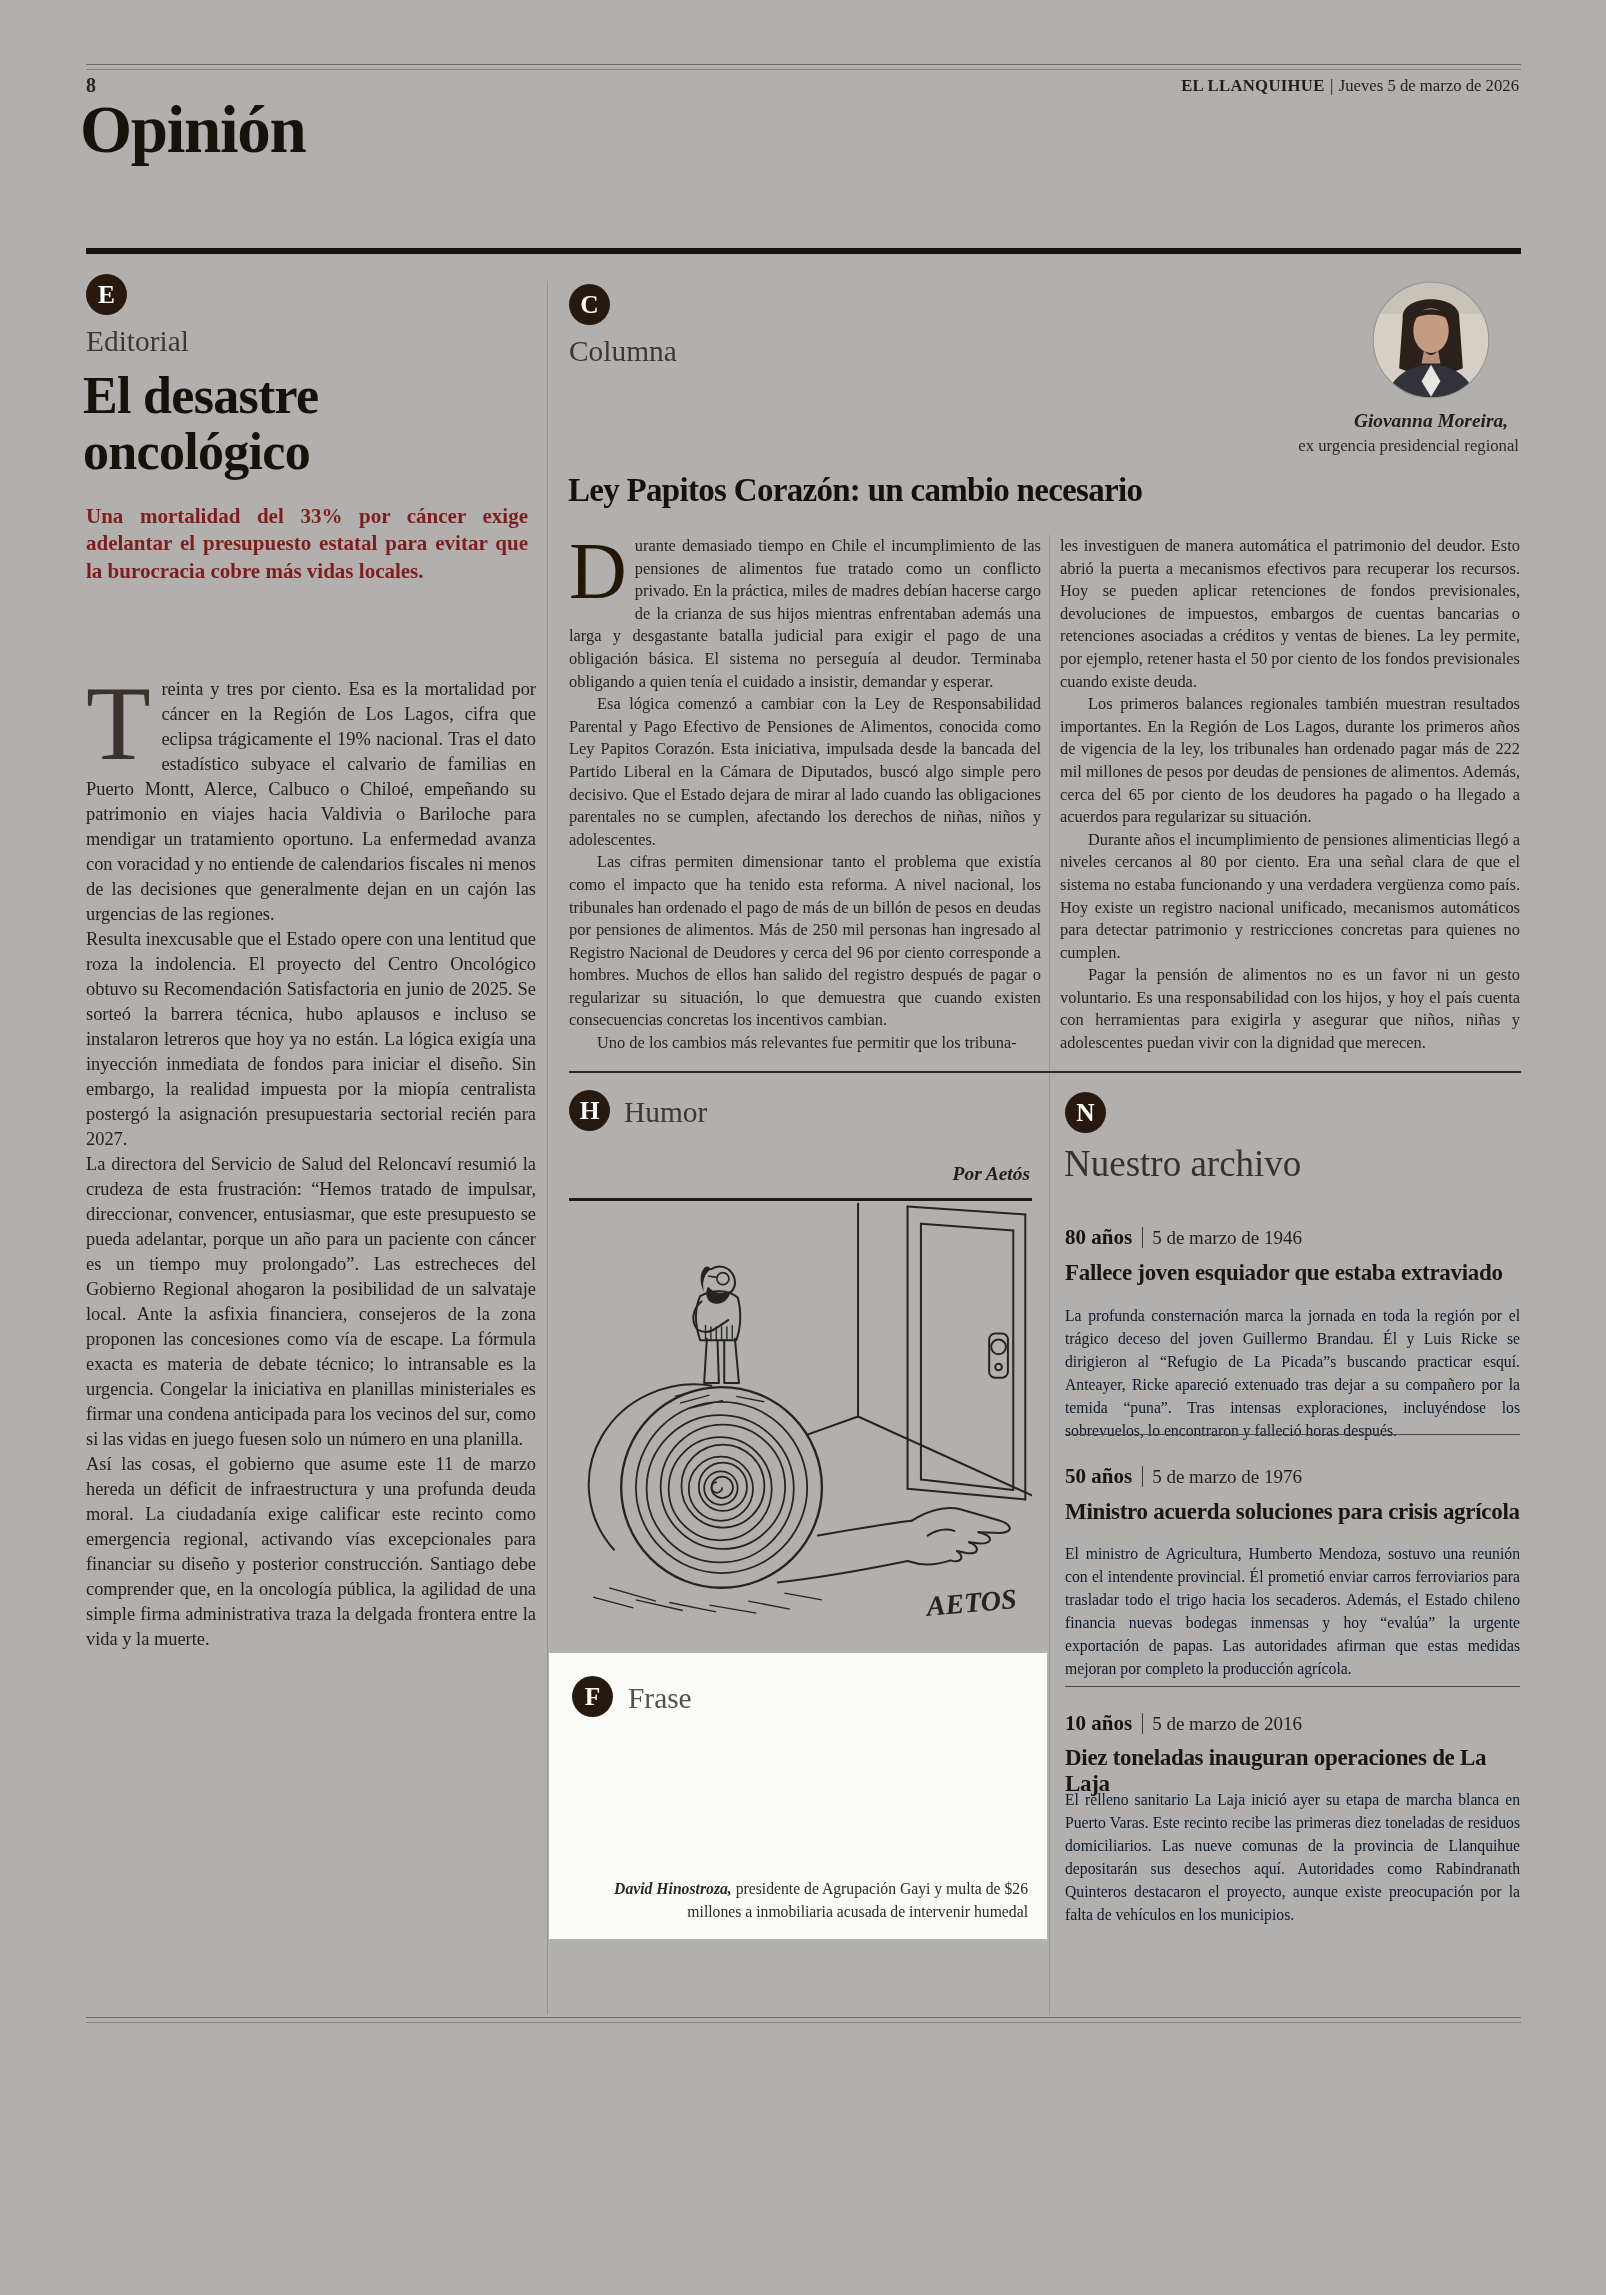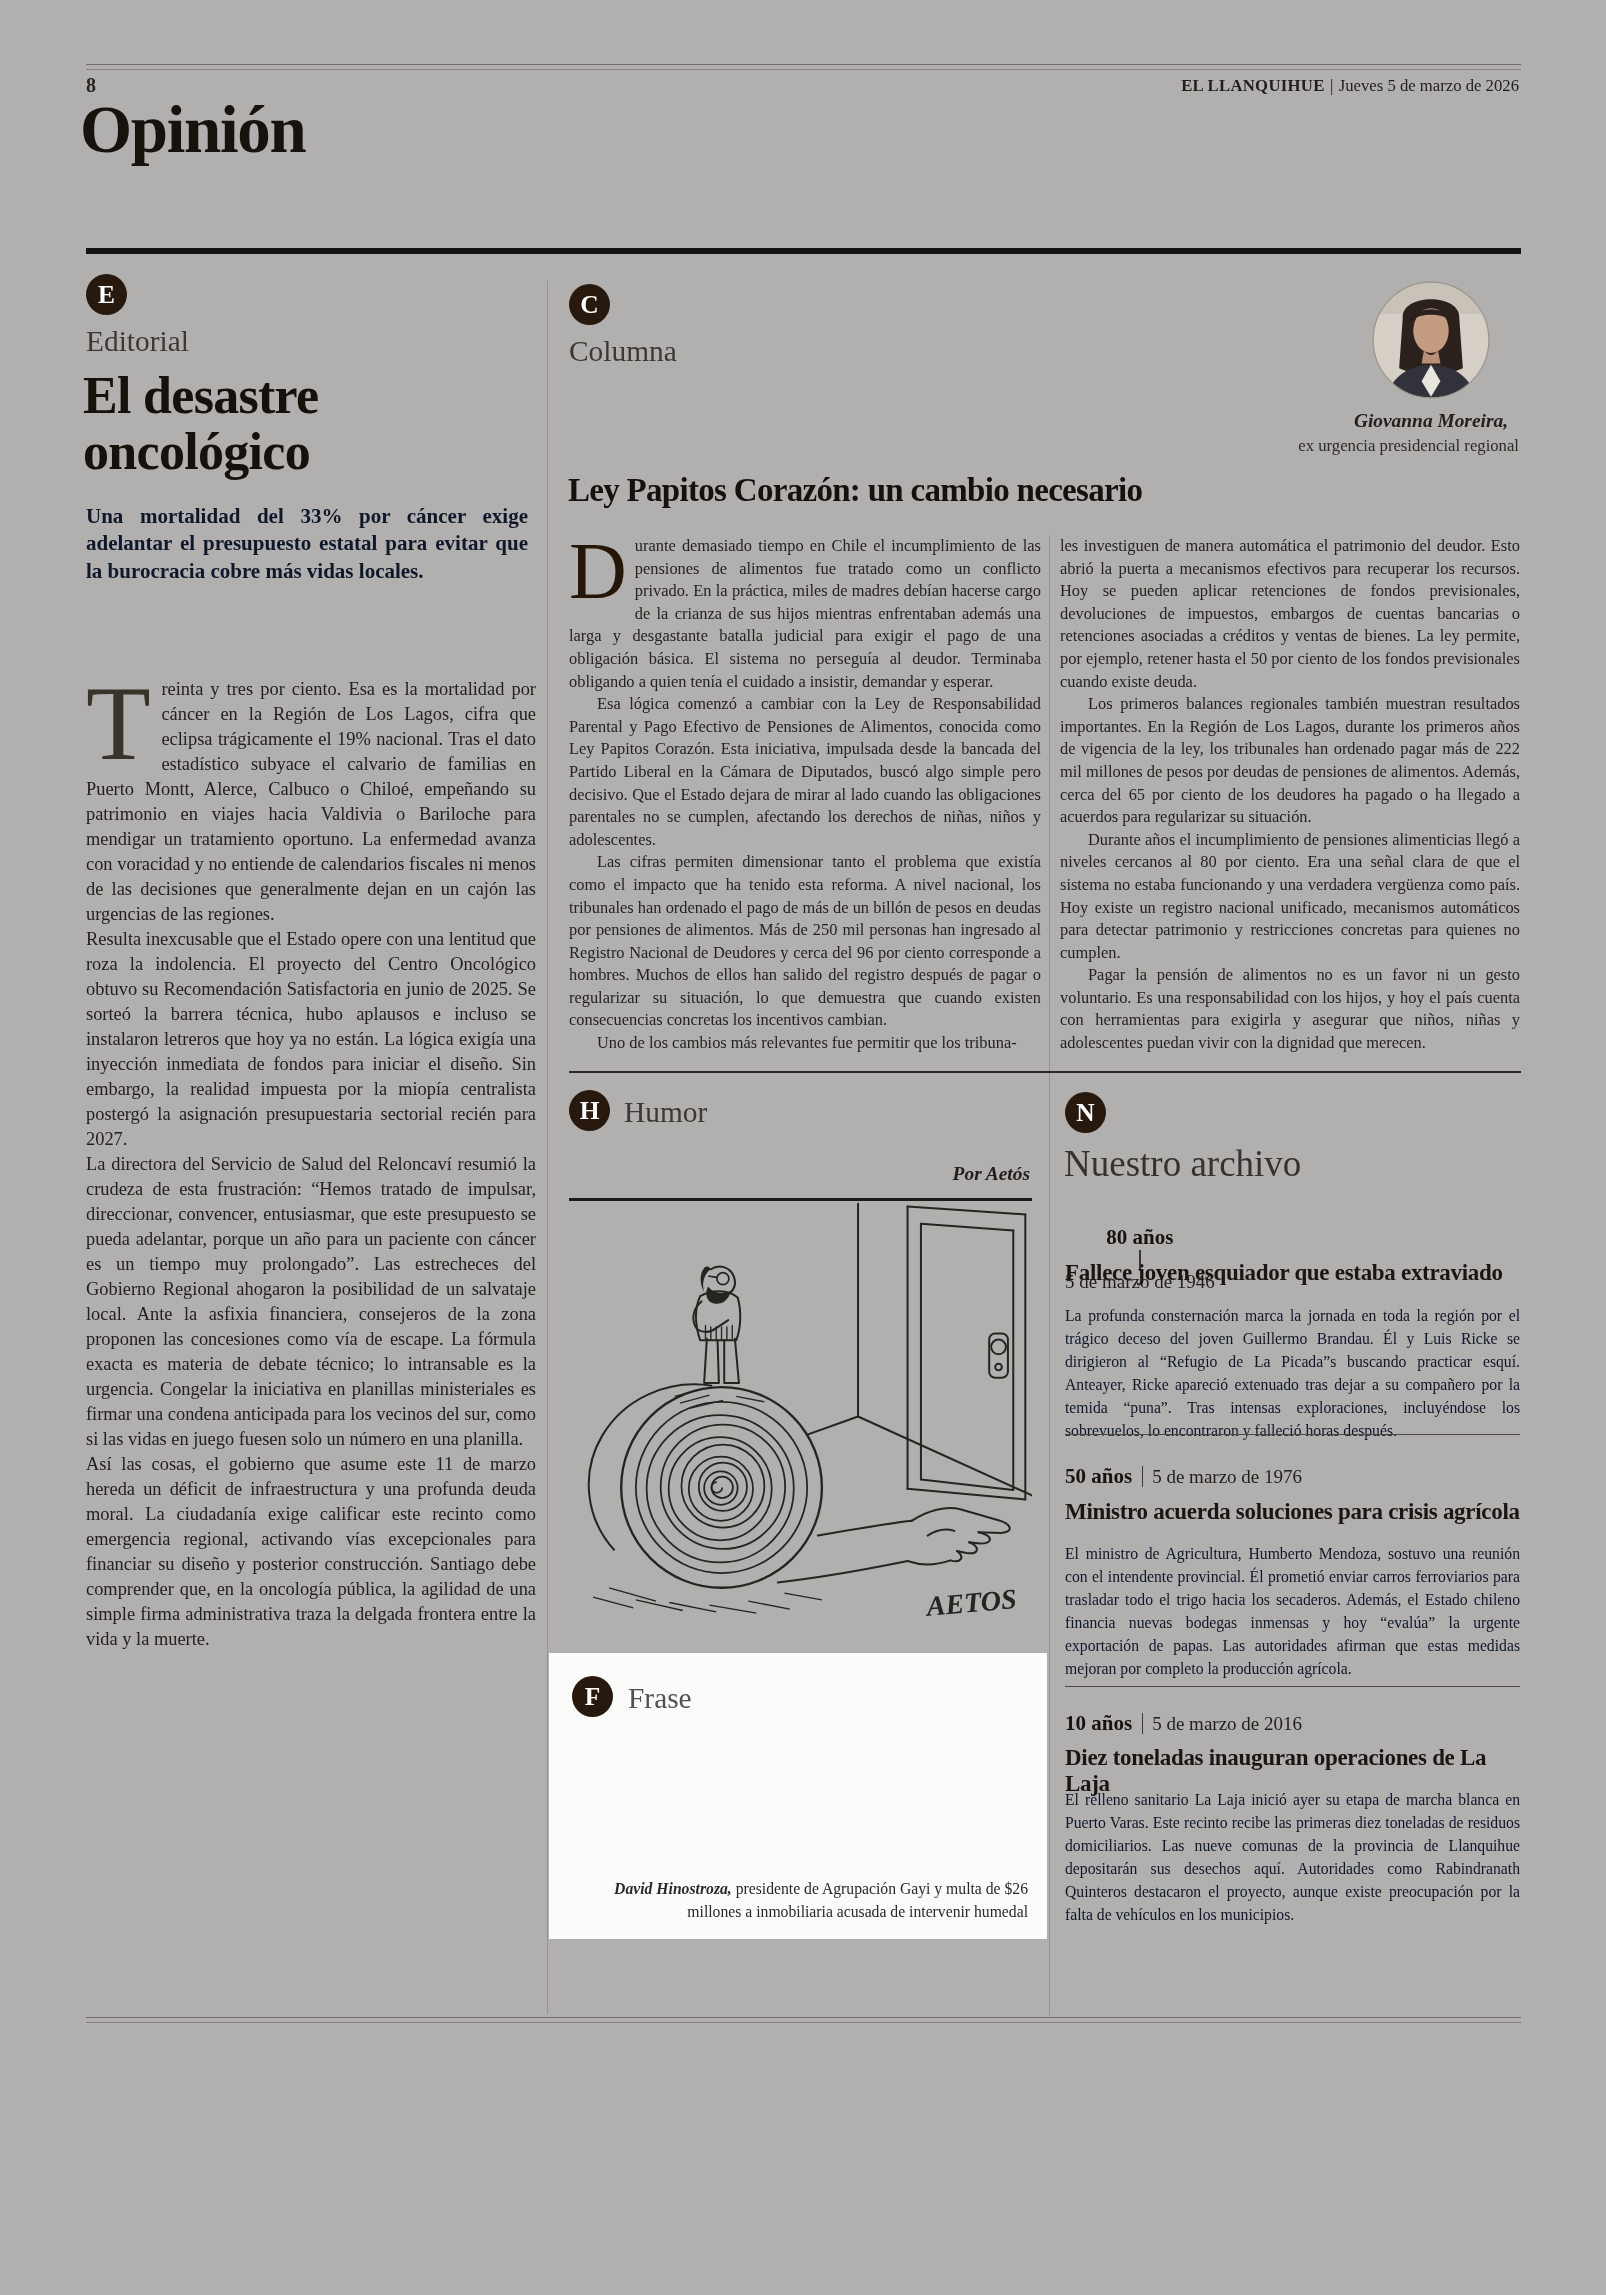--- a/index.html
+++ b/index.html
@@ -18,21 +18,21 @@
   .masthead b{font-weight:bold;letter-spacing:0.3px;}
   .masthead .pipe{margin:0 5.4px;}
   .section-title{font-weight:bold;font-size:67px;letter-spacing:-1.3px;color:#17120c;}
   
   .badge{width:41px;height:41px;border-radius:50%;background:#27190e;color:#fff;
          display:flex;align-items:center;justify-content:center;
          font-weight:bold;font-size:25.4px;line-height:1;}
   .sec-label{font-size:29.4px;color:#3c3933;}
   
   .ed-headline{font-weight:bold;font-size:52px;line-height:56px;letter-spacing:-0.7px;color:#16110b;}
-  .ed-lede{font-weight:bold;font-size:21px;line-height:27.4px;color:#0f172a;text-align:justify;}
+  .ed-lede{font-weight:bold;font-size:21px;line-height:27.4px;color:#7f1d1d;text-align:justify;}
   .body-text{font-size:18.4px;line-height:25px;text-align:justify;color:#24211d;}
   .body-text p{margin:0;}
   .dropcap-ed{float:left;font-size:106px;line-height:84px;padding:5.4px 10.7px 0 0;color:#3a332b;font-weight:normal;}
   
   .col-headline{font-weight:bold;font-size:33px;letter-spacing:-0.7px;color:#16110c;}
   .author-name{font-weight:bold;font-style:italic;font-size:19.4px;color:#24201b;text-align:right;}
   .author-role{font-size:16.7px;color:#2e2a25;text-align:right;}
   .col-body{font-size:16.4px;line-height:22.6px;text-align:justify;color:#26231f;overflow:hidden;}
   .col-body p{margin:0;}
   .col-body p.ind{text-indent:28px;}
@@ -223,21 +223,21 @@
     <div class="abs frase-attr" style="left:40px;right:19px;top:224px;">
       <b>David Hinostroza,</b> <span>presidente de Agrupación Gayi y multa de $26 millones a inmobiliaria acusada de intervenir humedal</span>
     </div>
   </div>
 
   <div class="abs badge" style="left:1065px;top:1092px;">
       <span>N</span>
     </div>
   <div class="abs arch-title" style="left:1064px;top:1142px;">Nuestro archivo</div>
 
-  <div class="abs arch-meta" style="left:1065px;top:1225px;flex-direction:column;">
+  <div class="abs arch-meta" style="left:1065px;top:1225px;">
     <span class="arch-age">80 años</span>
     <span class="arch-pipe"></span>
     <span class="arch-date">5 de marzo de 1946</span>
   </div>
   <div class="abs arch-headline" style="left:1065px;top:1260px;width:455px;">Fallece joven esquiador que estaba extraviado</div>
   <div class="abs arch-body" style="left:1065px;top:1304px;width:455px;">La profunda consternación marca la jornada en toda la región por el trágico deceso del joven Guillermo Brandau. Él y Luis Ricke se dirigieron al “Refugio de La Picada”s buscando practicar esquí. Anteayer, Ricke apareció extenuado tras dejar a su compañero por la temida “puna”. Tras intensas exploraciones, incluyéndose los sobrevuelos, lo encontraron y falleció horas después.</div>
   <div class="abs sep-rule" style="left:1065px;top:1434px;width:455px;height:1.3px;"></div>
 
   <div class="abs arch-meta" style="left:1065px;top:1464px;">
     <span class="arch-age">50 años</span>

